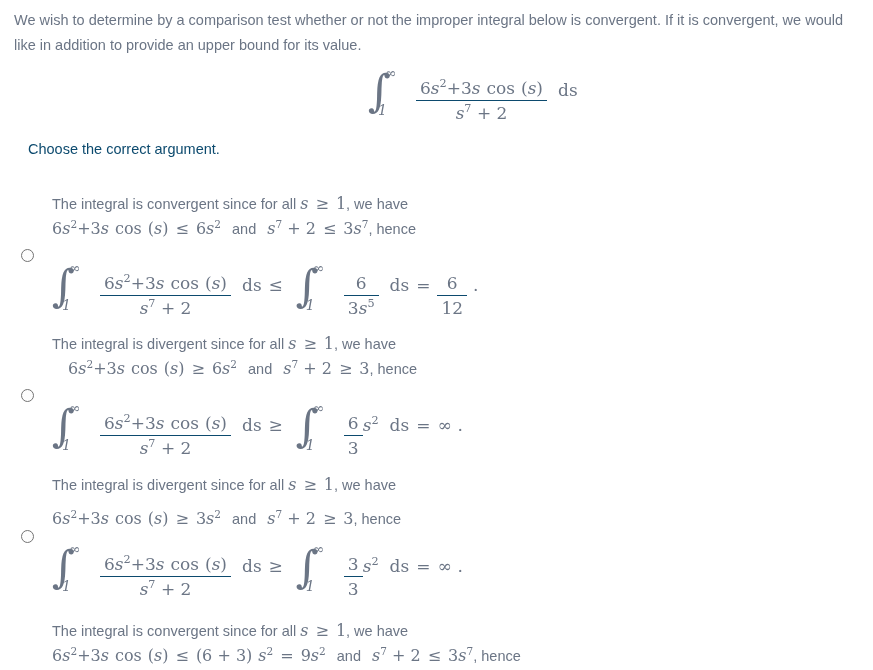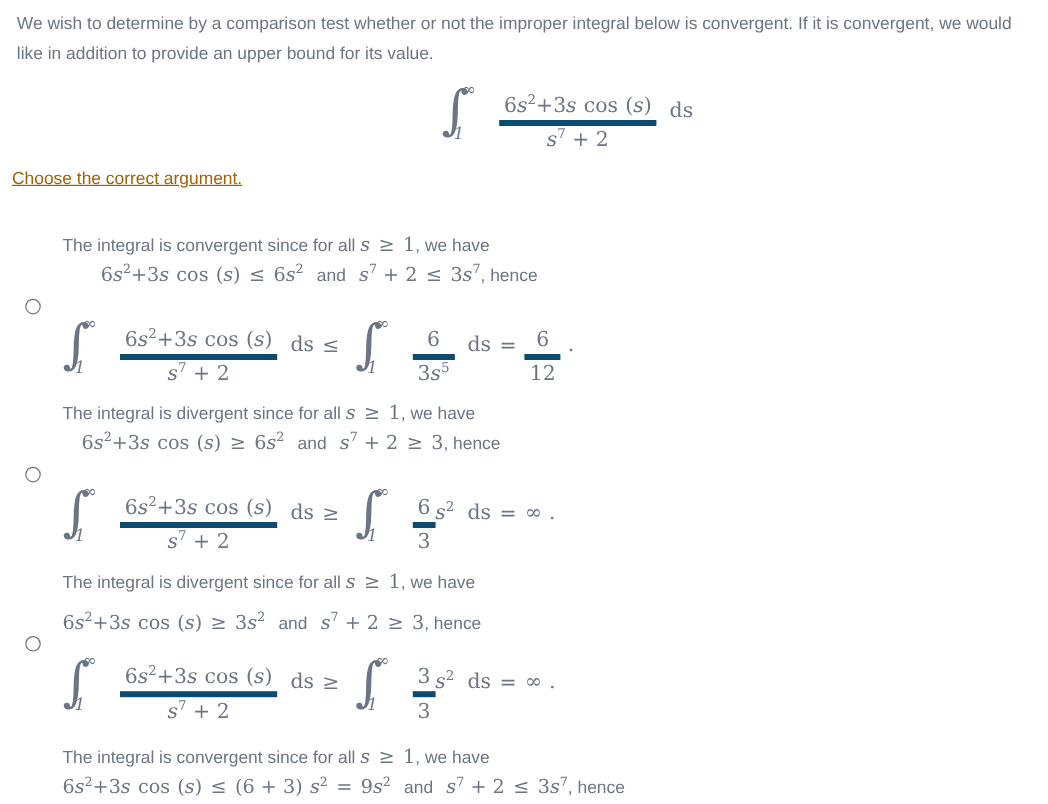--- a/index.html
+++ b/index.html
@@ -27,26 +27,25 @@
     left: 14px;
     top: 8px;
     width: 848px;
     font-size: 14.5px;
     line-height: 25px;
     color: #6b7585;
   }
 
   .prompt {
     position: absolute;
-    left: 10px;
+    left: 28px;
     top: 139px;
     font-size: 14.5px;
     line-height: 20px;
-    color: #a16207;
-    text-decoration: underline;
+    color: #0c4a6e;
   }
 
   
   .math {
     font-family: "DejaVu Serif", "Liberation Serif", serif;
     color: #6b7585;
     white-space: nowrap;
     letter-spacing: 0;
   }
   .mi { font-style: italic; }
@@ -101,21 +100,21 @@
   .frac {
     display: inline-block;
     vertical-align: middle;
     text-align: center;
     line-height: 1.25;
     margin-top: 20px;
   }
   .frac > .num { display: block; padding: 0 4px 1px 4px; }
   .frac > .den {
     display: block;
-    border-top: 5px solid #0c4a6e;
+    border-top: 1px solid #0c4a6e;
     padding: 2px 4px 0 4px;
   }
 
   .formula-line {
     position: absolute;
     font-size: 17px;
     line-height: 1;
   }
 
   
@@ -156,21 +155,21 @@
   </div>
 
   <div class="prompt">Choose the correct argument.</div>
 
   <span class="radio" style="left:21px; top:249px;"></span>
 
   <div class="option-text" style="left:52px; top:193px;">
     <span>The integral is convergent since for all </span><span class="math mi">s</span><span class="math rel">≥</span><span class="math mn">1</span><span>, we have</span>
   </div>
 
-  <div class="option-text math" style="left:52px; top:218px; font-size:16px;margin-left:32px;">
+  <div class="option-text math" style="left:52px; top:218px; font-size:16px;">
     <span class="mn">6</span><span class="mi">s</span><sup class="exp">2</sup><span class="mn">+3</span><span class="mi">s</span><span class="spc"></span><span class="mop">cos</span><span class="spc"></span><span class="mn">(</span><span class="mi">s</span><span class="mn">)</span><span class="rel">≤</span><span class="mn">6</span><span class="mi">s</span><sup class="exp">2</sup><span class="spcw"></span><span style="font-family:'Liberation Sans',sans-serif;font-size:14.5px;">and</span><span class="spcw"></span><span class="mi">s</span><sup class="exp">7</sup><span class="mn"> + 2</span><span class="rel">≤</span><span class="mn">3</span><span class="mi">s</span><sup class="exp">7</sup><span style="font-family:'Liberation Sans',sans-serif;font-size:14.5px;">, hence</span>
   </div>
 
   <div class="formula-line math" style="left:52px; top:253px;">
     <span class="intg">
       <span class="sign">∫</span>
       <span class="upper mn">∞</span>
       <span class="lower mn">1</span>
     </span><span class="spc"></span><span class="frac"><span class="num"><span class="mn">6</span><span class="mi">s</span><sup class="exp">2</sup><span class="mn">+3</span><span class="mi">s</span><span class="spc"></span><span class="mop">cos</span><span class="spc"></span><span class="mn">(</span><span class="mi">s</span><span class="mn">)</span></span><span class="den"><span class="mi">s</span><sup class="exp">7</sup><span class="mn"> + 2</span></span></span><span class="spcw"></span><span class="mop">ds</span><span class="rel">≤</span><span class="spc"></span><span class="intg">
       <span class="sign">∫</span>

